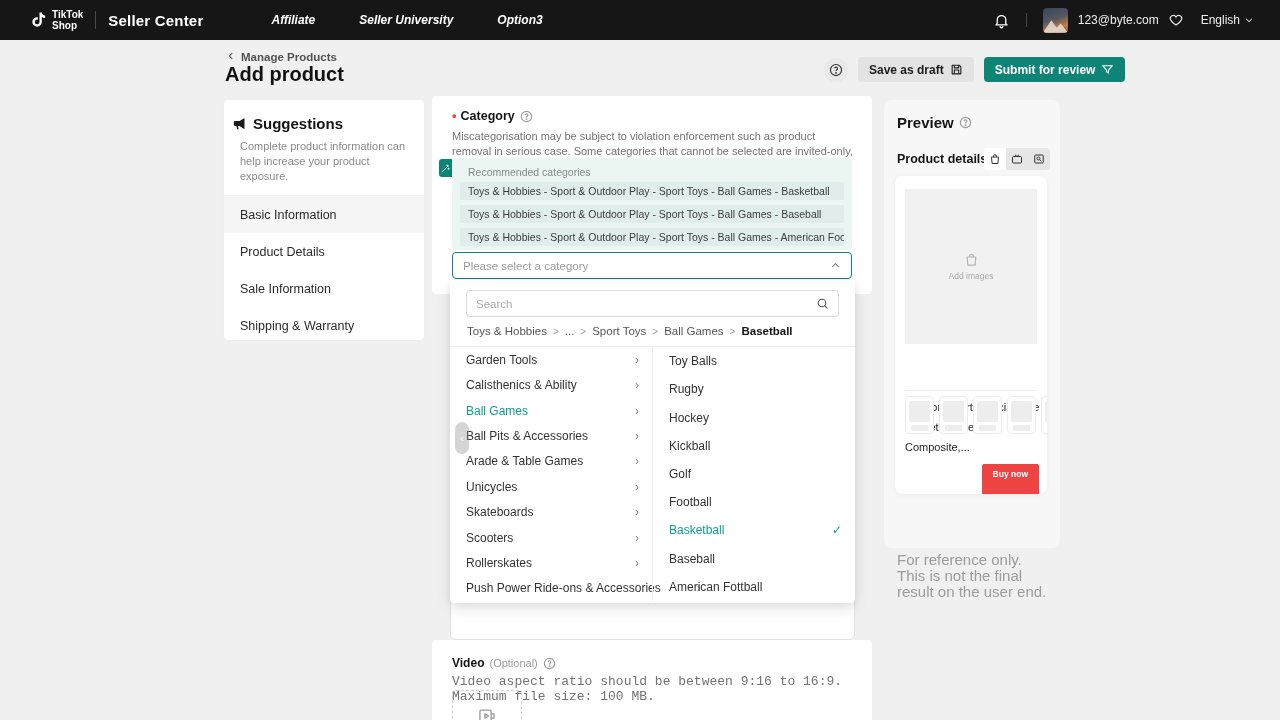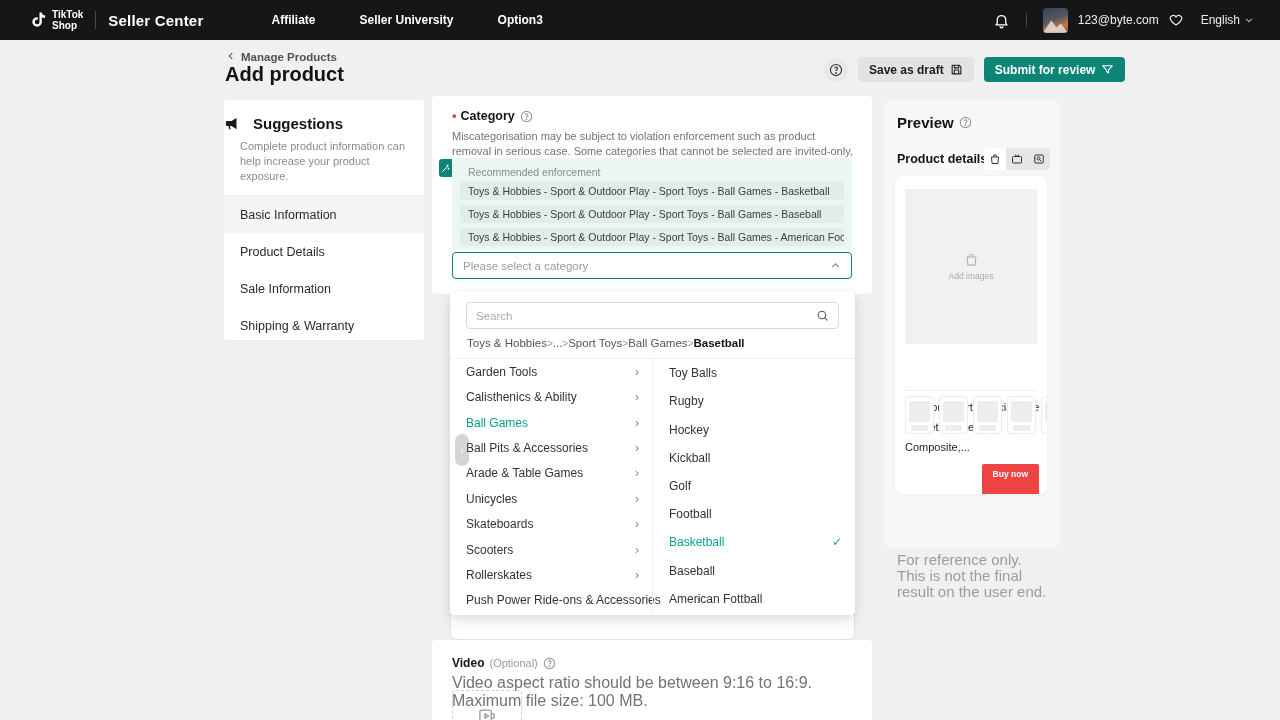--- a/index.html
+++ b/index.html
@@ -8,21 +8,21 @@
   .page { position:relative; width:1280px; height:720px; overflow:hidden; background:#f0f0f0; }
 
   
   .navbar { position:absolute; top:0; left:0; right:0; height:40px; background:#161616; display:flex; align-items:center; color:#fff; z-index:20; }
   .nav-logo { display:flex; align-items:center; margin-left:28px; gap:4px; }
   .nav-logo svg { width:20px; height:20px; }
   .logo-text { font-size:10px; font-weight:700; line-height:11px; color:#fff; }
   .nav-sep { width:1px; height:18px; background:#4a4a4a; margin:0 12px; }
   .nav-product { font-size:15px; font-weight:600; letter-spacing:.2px; }
   .nav-links { display:flex; gap:44px; margin-left:68px; }
-  .nav-link { font-size:12px; font-weight:700; color:#fff; cursor:pointer; }
+  .nav-link { font-size:12px; font-weight:700; color:#fff; cursor:pointer;font-style:italic; }
   .nav-right { margin-left:auto; display:flex; align-items:center; margin-right:26px; gap:10px; }
   .bell { width:17px; height:17px; color:#fff; }
   .nav-right .sep2 { width:1px; height:14px; background:#4a4a4a; margin:0 6px; }
   .avatar { width:25px; height:25px; border-radius:4px; background:linear-gradient(160deg,#35465e 0%,#54575e 45%,#c57b48 75%,#8a4a2d 100%); position:relative; overflow:hidden; }
   .avatar svg { position:absolute; bottom:0; left:0; width:100%; height:60%; }
   .nav-email { font-size:12px; color:#ededed; }
   .heart { width:14px; height:14px; color:#ededed; }
   .nav-lang { font-size:12px; color:#ededed; display:flex; align-items:center; gap:4px; margin-left:8px; }
   .chev-sm { width:10px; height:10px; color:#bbb; }
 
@@ -33,21 +33,21 @@
   .actions { position:absolute; top:57px; left:824px; display:flex; align-items:center; gap:10px; }
   .help-circle-btn { width:24px; height:24px; border-radius:50%; background:#e9e9e9; display:flex; align-items:center; justify-content:center; color:#333; cursor:pointer; }
   .help-circle-btn svg { width:14px; height:14px; }
   .btn { height:25px; border-radius:4px; display:flex; align-items:center; gap:6px; padding:0 11px; font-size:12px; font-weight:600; cursor:pointer; border:none; }
   .btn svg { width:13px; height:13px; }
   .btn-grey { background:#e3e3e3; color:#1c1c1c; }
   .btn-teal { background:#0c8577; color:#fff; }
 
   
   .sugg { position:absolute; left:224px; top:100px; width:200px; height:240px; background:#fff; border-radius:4px; box-shadow:0 1px 2px rgba(0,0,0,.03); }
-  .sugg-head { display:flex; align-items:center; gap:14px; padding:15px 0 0; }
+  .sugg-head { display:flex; align-items:center; gap:6px; padding:15px 8px 0; }
   .sugg-head svg { width:15px; height:15px; color:#1a1a1a; }
   .sugg-title { font-size:15px; font-weight:700; color:#141414; }
   .sugg-desc { padding:7px 16px 0; font-size:11px; color:#8a8a8a; line-height:15px; }
   .sugg-div { height:1px; background:#f1f1f1; margin-top:11px; }
   .sugg-item { height:37px; display:flex; align-items:center; padding-left:16px; font-size:12.5px; color:#2b2b2b; cursor:pointer; }
   .sugg-item.active { background:#f5f5f5; }
 
   
   .card1 { position:absolute; left:432px; top:96px; width:440px; height:198px; background:#fff; border-radius:4px; }
   .cat-title { position:absolute; left:20px; top:13px; display:flex; align-items:center; gap:5px; font-size:12.5px; font-weight:700; color:#141414; }
@@ -62,31 +62,31 @@
   .rec-row { position:absolute; left:8px; width:384px; height:18px; background:#e0edea; border-radius:2px; display:flex; align-items:center; padding:0 8px; font-size:10.5px; color:#3d3d3d; white-space:nowrap; overflow:hidden; cursor:pointer; }
   .cat-select { position:absolute; left:20px; top:156px; width:400px; height:27px; border:1.5px solid #0c8577; border-radius:4px; background:#fff; display:flex; align-items:center; padding:0 10px; cursor:pointer; }
   .cat-select .ph { font-size:11.5px; color:#9b9b9b; }
   .cat-select svg { margin-left:auto; width:11px; height:11px; color:#777; }
 
   
   .behind-box { position:absolute; left:450px; top:570px; width:405px; height:70px; background:#fff; border:1px solid #e2e2e2; border-radius:6px; z-index:1; }
   .card2 { position:absolute; left:432px; top:640px; width:440px; height:90px; background:#fff; border-radius:4px; z-index:0; }
   .video-title { position:absolute; left:20px; top:16px; display:flex; align-items:center; gap:5px; font-size:12px; font-weight:700; color:#141414; }
   .video-opt { font-size:11px; font-weight:400; color:#9a9a9a; }
-  .video-desc { position:absolute; left:20px; top:34px; font-size:16px; color:#737373; }
+  .video-desc { position:absolute; left:20px; top:34px; font-size:13px; color:#737373;font-family:Liberation Mono, monospace; }
   .video-drop { position:absolute; left:20px; top:50px; width:70px; height:70px; border:1px dashed #cfcfcf; border-radius:4px; display:flex; justify-content:center; cursor:pointer; }
   .video-drop svg { width:20px; height:20px; color:#9a9a9a; margin-top:15px; }
 
   
-  .dropdown { position:absolute; left:450px; top:292px; width:405px; height:323px; background:#fff; border-radius:4px; box-shadow:0 6px 16px rgba(0,0,0,.10), 0 2px 6px rgba(0,0,0,.06); z-index:5; }
+  .dropdown { position:absolute; left:450px; top:280px; width:405px; height:323px; background:#fff; border-radius:4px; box-shadow:0 6px 16px rgba(0,0,0,.10), 0 2px 6px rgba(0,0,0,.06); z-index:5; }
   .dd-search { position:absolute; left:16px; top:10px; right:16px; height:27px; border:1px solid #d9d9d9; border-radius:4px; display:flex; align-items:center; padding:0 9px; }
   .dd-search input { border:none; outline:none; flex:1; font-size:11.5px; color:#333; font-family:inherit; background:transparent; }
   .dd-search input::placeholder { color:#a9a9a9; }
   .dd-search svg { width:13px; height:13px; color:#555; }
-  .dd-bc { position:absolute; left:17px; top:45px; display:flex; align-items:center; font-size:11.5px; color:#555; }
+  .dd-bc { position:absolute; left:17px; top:45px; display:flex; align-items:center; gap:6px; font-size:11.5px; color:#555; }
   .dd-bc .sep { color:#9a9a9a; font-size:10px; }
   .dd-bc .bc-item { cursor:pointer; }
   .dd-bc .last { font-weight:700; color:#141414; }
   .dd-div { position:absolute; left:0; right:0; top:66px; height:1px; background:#f0f0f0; }
   .dd-cols { position:absolute; left:0; right:0; top:67px; bottom:2px; display:flex; }
   .dd-col { width:202px; display:flex; flex-direction:column; }
   .dd-col.right { flex:1; border-left:1px solid #f0f0f0; }
   .dd-row { flex:1; display:flex; align-items:center; justify-content:space-between; padding:0 13px 0 16px; font-size:12px; color:#333; cursor:pointer; white-space:nowrap;gap:36px; }
   .dd-row .gt { color:#8a8a8a; font-size:12px; }
   .dd-row.sel { color:#0ba08c; }
@@ -213,21 +213,21 @@
       <span class="req-dot">•</span>
       <span>Category</span>
       <svg class="help-ico" viewBox="0 0 24 24" fill="none" stroke="currentColor" stroke-width="2">
           <circle cx="12" cy="12" r="9.5"></circle>
           <path d="M9.6 9.2a2.5 2.5 0 1 1 3.9 2.4c-.8.6-1.5 1.1-1.5 2.1"></path>
           <circle cx="12" cy="17" r=".6" fill="currentColor"></circle>
         </svg>
     </div>
     <p class="cat-desc"><span>Miscategorisation may be subject to violation enforcement such as product removal in serious case. Some categories that cannot be selected are invited-only, to apply please email.</span> <span class="teal-link">Check prohibited product.</span></p>
     <div class="rec-box">
-      <div class="rec-label">Recommended enforcement</div>
+      <div class="rec-label">Recommended categories</div>
       <div class="rec-row" style="top:24px">Toys &amp; Hobbies - Sport &amp; Outdoor Play - Sport Toys - Ball Games - Basketball</div>
       <div class="rec-row" style="top:47px">Toys &amp; Hobbies - Sport &amp; Outdoor Play - Sport Toys - Ball Games - Baseball</div>
       <div class="rec-row" style="top:70px">Toys &amp; Hobbies - Sport &amp; Outdoor Play - Sport Toys - Ball Games - American Football</div>
     </div>
     <div class="rec-badge">
       <svg viewBox="0 0 24 24" fill="none" stroke="currentColor" stroke-width="2.6" stroke-linecap="round">
           <path d="M4 20L15 9"></path>
           <path d="M17.5 3v4M15.5 5h4M20 11v3M18.5 12.5h3"></path>
         </svg>
     </div>

